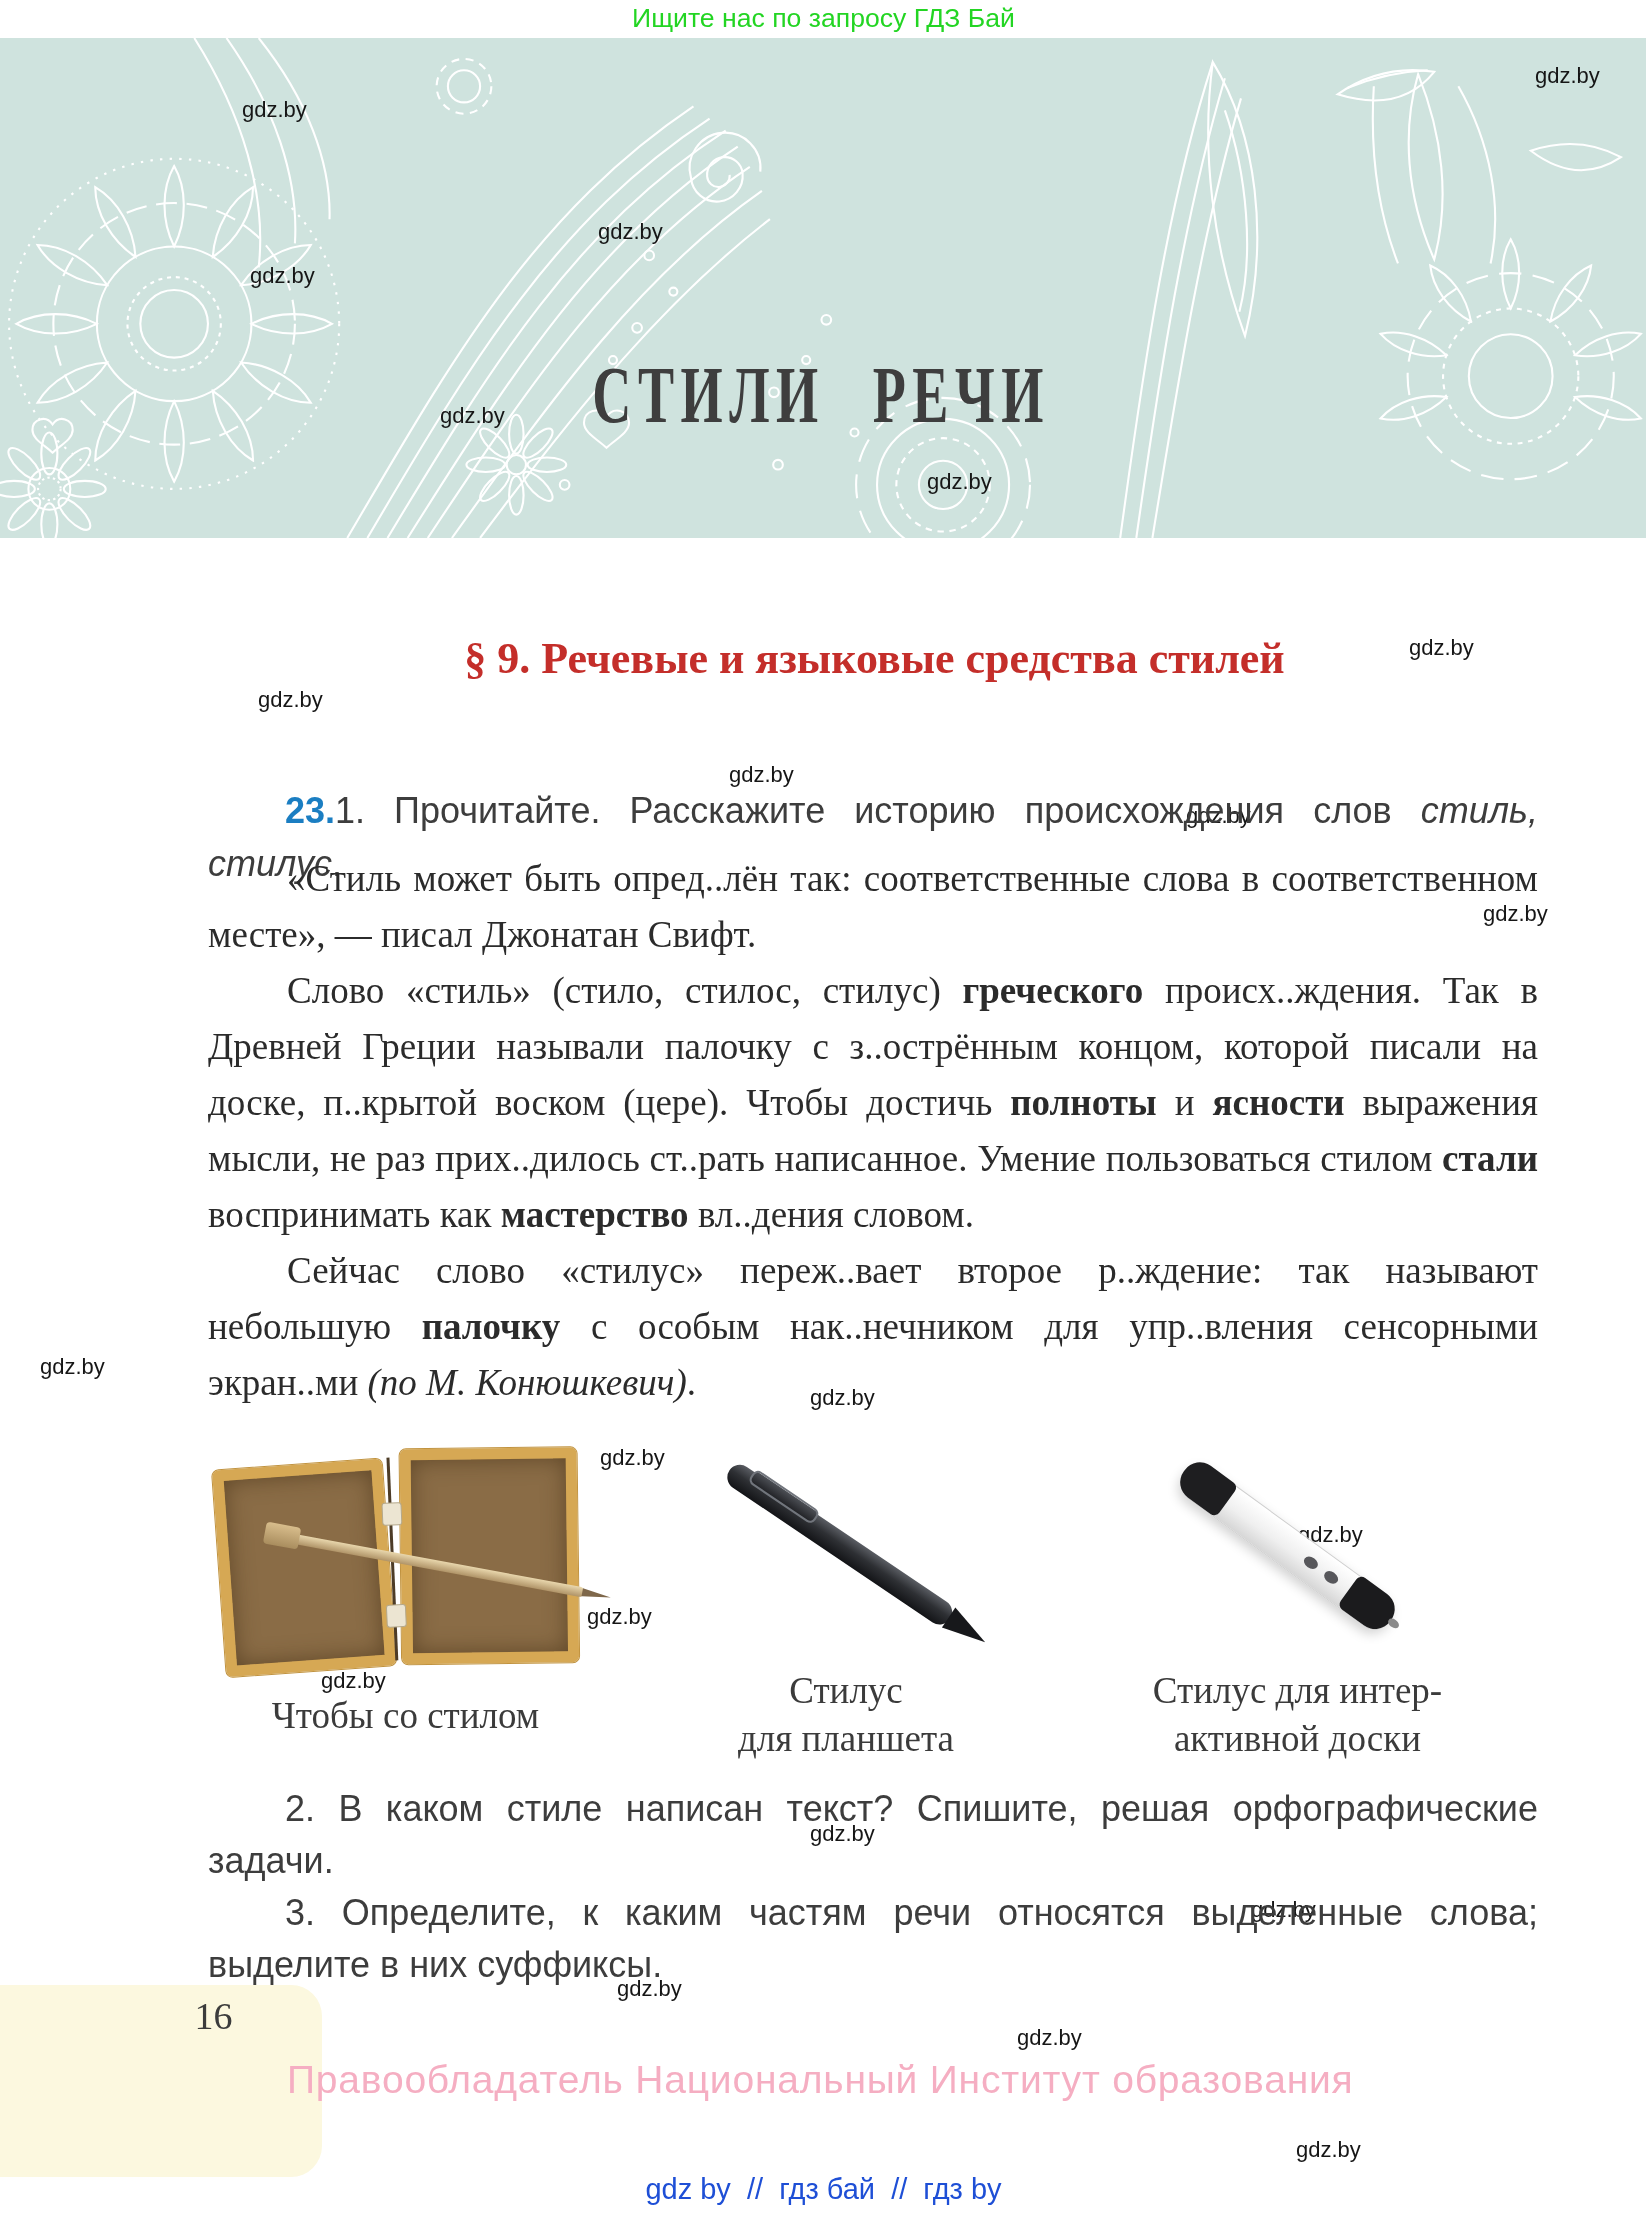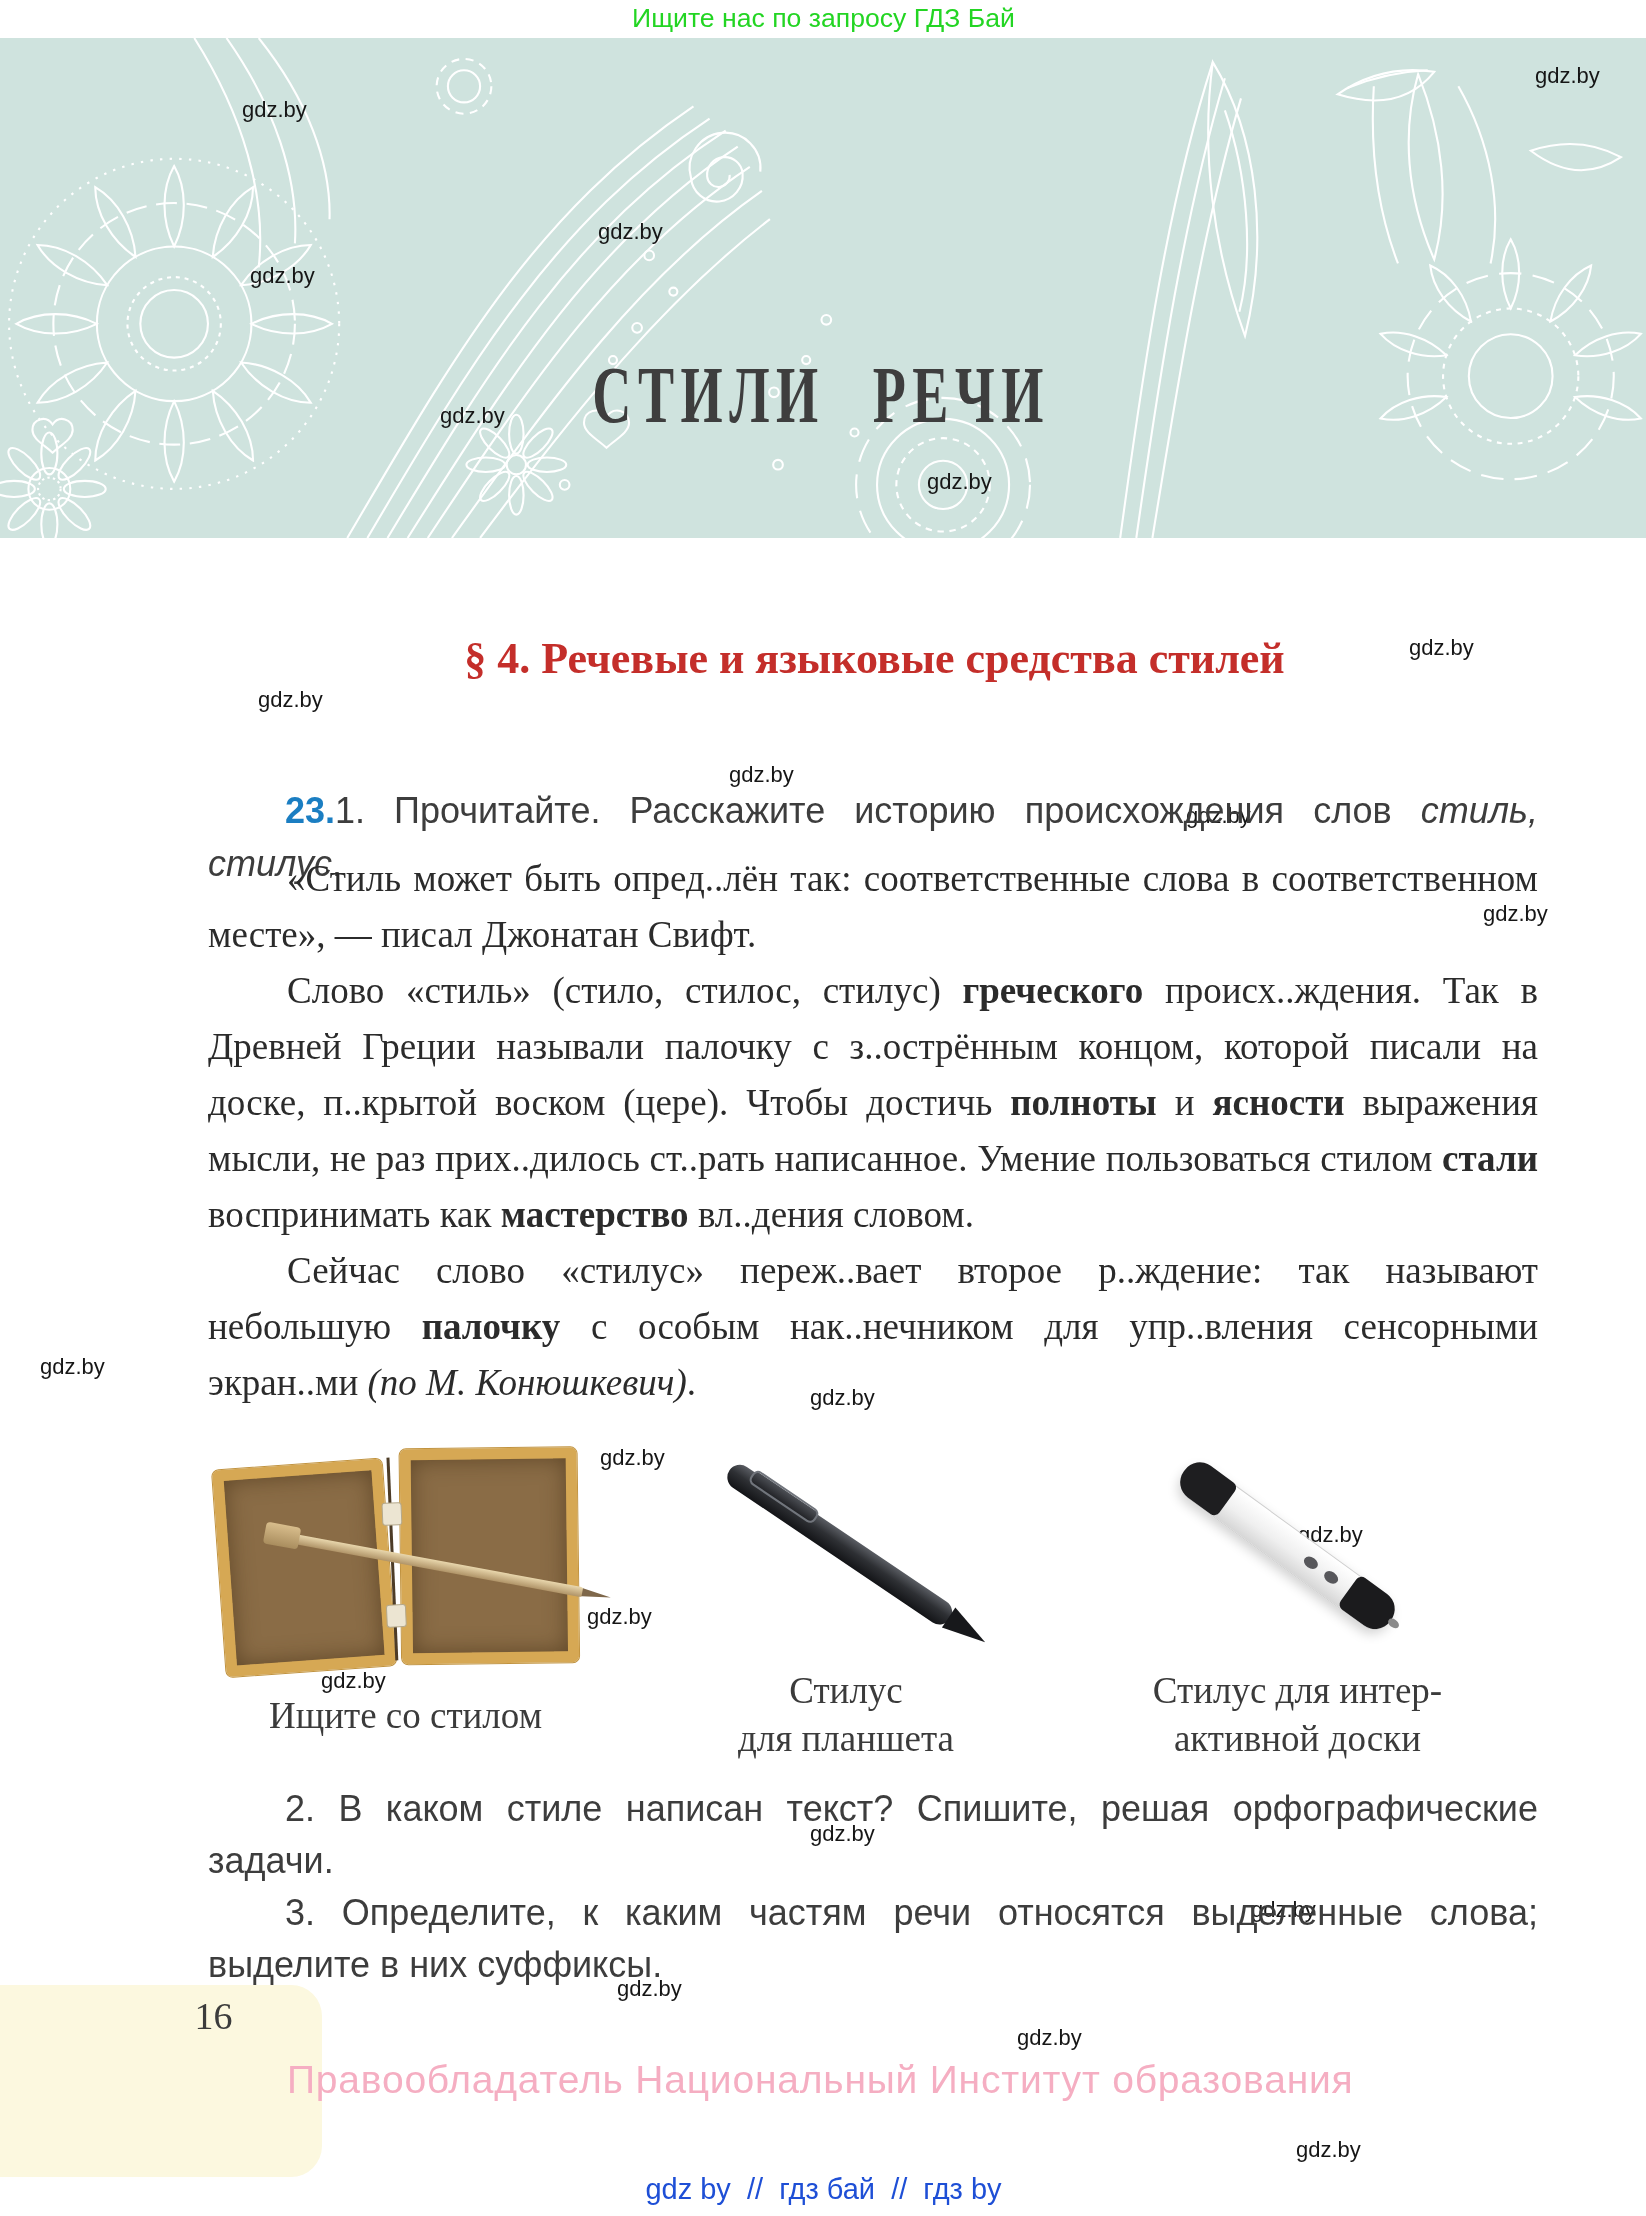--- a/index.html
+++ b/index.html
@@ -241,39 +241,39 @@
   <span class="wm" style="left:1298px;top:1522px">gdz.by</span>
   <span class="wm" style="left:587px;top:1604px">gdz.by</span>
   <span class="wm" style="left:321px;top:1668px">gdz.by</span>
   <span class="wm" style="left:810px;top:1821px">gdz.by</span>
   <span class="wm" style="left:1251px;top:1897px">gdz.by</span>
   <span class="wm" style="left:617px;top:1976px">gdz.by</span>
   <span class="wm" style="left:1017px;top:2025px">gdz.by</span>
   <span class="wm" style="left:211px;top:2097px">gdz.by</span>
   <span class="wm" style="left:1296px;top:2137px">gdz.by</span>
 
-  <div class="section-heading">§ 4. Речевые и языковые средства стилей</div>
+  <div class="section-heading">§ 9. Речевые и языковые средства стилей</div>
 
   <p class="exercise"><span class="exnum">23.</span><span><span>1. Прочитайте. Расскажите историю происхождения слов </span><span style="font-style: italic;">стиль, стилус</span><span>.</span></span></p>
 
   <div class="passage">
     <p><span>«Стиль может быть опред..лён так: соответственные слова в соответственном месте», — писал Джонатан Свифт.</span></p>
     <p><span>Слово «стиль» (стило, стилос, стилус) </span><span style="font-weight: bold;">греческого</span><span> происх..ждения. Так в Древней Греции называли палочку с з..острённым концом, которой писали на доске, п..крытой воском (цере). Чтобы достичь </span><span style="font-weight: bold;">полноты</span><span> и </span><span style="font-weight: bold;">ясности</span><span> выражения мысли, не раз прих..дилось ст..рать написанное. Умение пользоваться стилом </span><span style="font-weight: bold;">стали</span><span> воспринимать как </span><span style="font-weight: bold;">мастерство</span><span> вл..дения словом.</span></p>
     <p><span>Сейчас слово «стилус» переж..вает второе р..ждение: так называют небольшую </span><span style="font-weight: bold;">палочку</span><span> с особым </span><span style="font-weight: normal;">нак..нечником</span><span> для упр..вления сенсорными экран..ми </span><span style="font-style: italic;">(по М. Конюшкевич)</span><span>.</span></p>
   </div>
 
   <div class="fig-photo tablet">
     <div class="panel left"></div>
     <div class="panel right"></div>
     <div class="hinge-line"></div>
     <div class="hinge h1"></div>
     <div class="hinge h2"></div>
     <div class="tab-stylus"></div>
   </div>
-  <div class="caption" style="left:224px;top:1692px;width:363px">Ищите со стилом</div>
+  <div class="caption" style="left:224px;top:1692px;width:363px">Чтобы со стилом</div>
 
   <div class="fig-photo pen-wrap">
     <div class="pen">
       <div class="pen-body"></div>
       <div class="pen-clip"></div>
       <div class="pen-tip"></div>
     </div>
   </div>
   <div class="caption" style="left:685px;top:1667px;width:322px">
     <div>Стилус</div>

